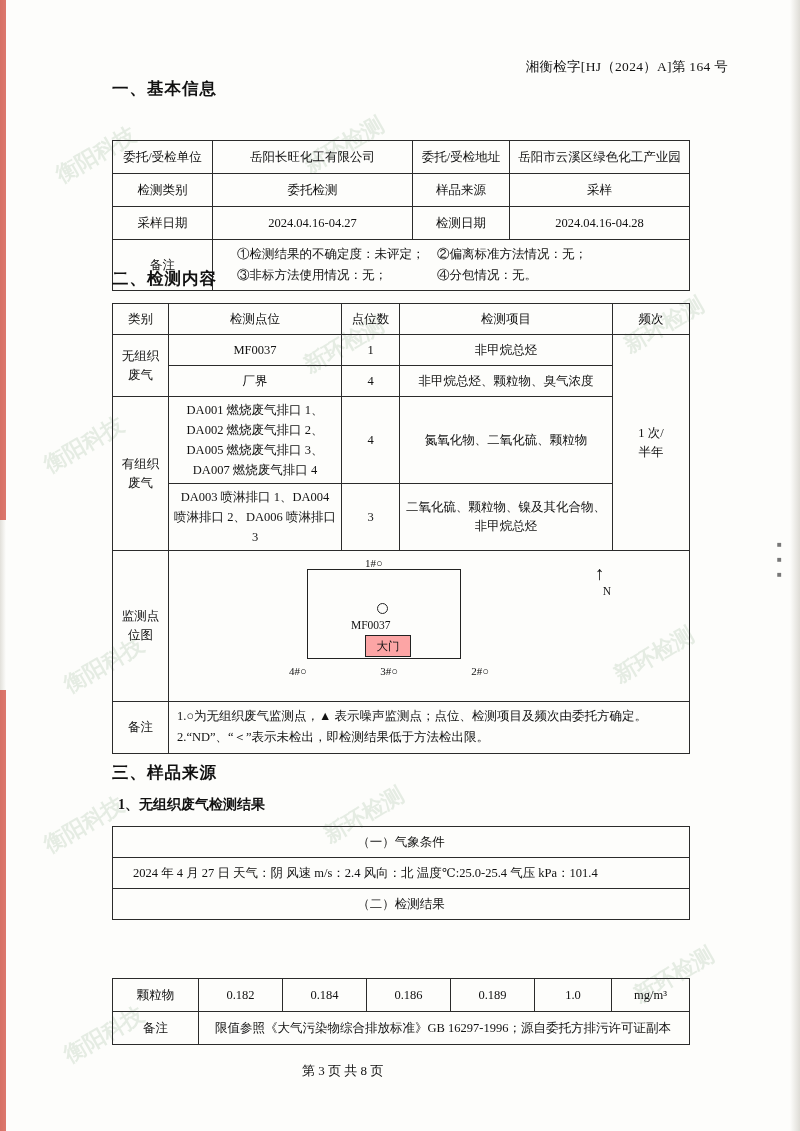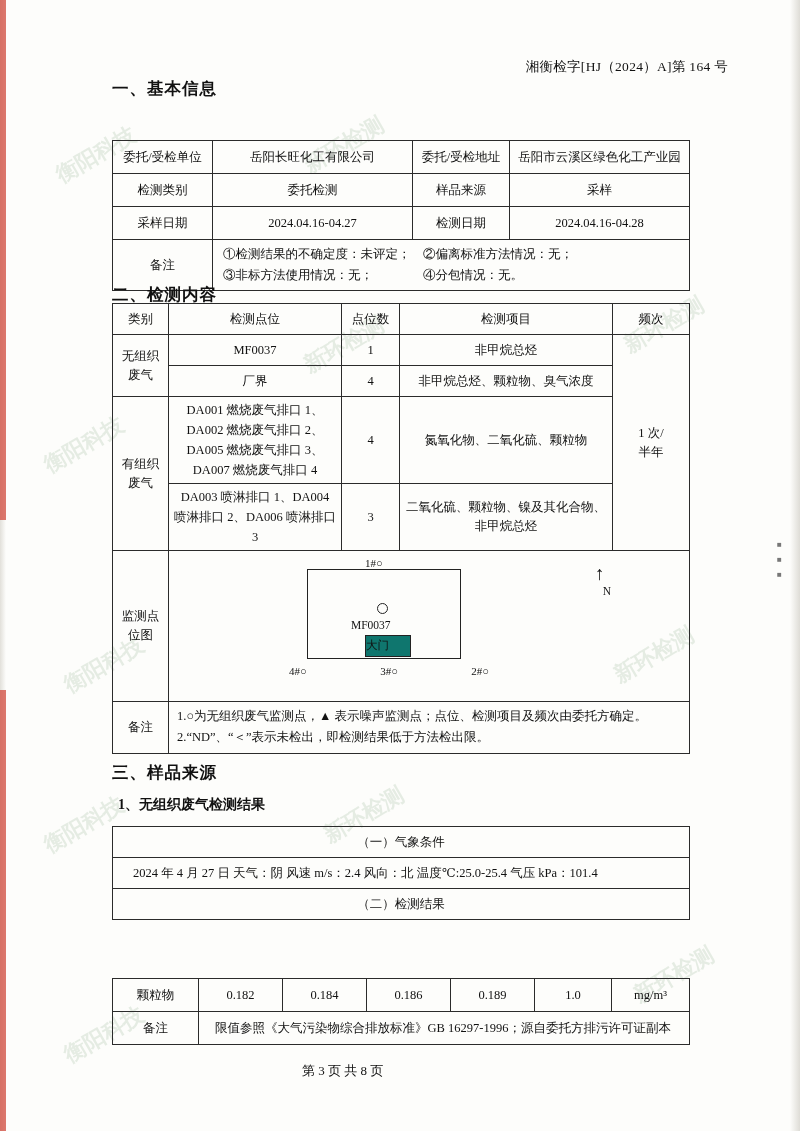--- a/index.html
+++ b/index.html
@@ -39,21 +39,21 @@
     letter-spacing: 0.3px;
     white-space: nowrap;
   }
   h2.section {
     font-size: 16.5px;
     font-weight: bold;
     margin: 0;
     letter-spacing: 1px;
   }
   .sec1 { position: absolute; left: 112px; top: 78px; }
-  .sec2 { position: absolute; left: 112px; top: 284px; font-family: Liberation Mono, monospace; }
+  .sec2 { position: absolute; left: 112px; top: 268px; font-family: Liberation Mono, monospace; }
   .sec3 { position: absolute; left: 112px; top: 762px; }
   .sub1 { position: absolute; left: 118px; top: 796px; font-size: 14px; font-weight: bold; }
 
   table.grid {
     border-collapse: collapse;
     position: absolute;
     table-layout: fixed;
   }
   table.grid td {
     border: 1px solid #2b2b2b;
@@ -64,21 +64,21 @@
     line-height: 1.5;
   }
   
   #t-basic {
     left: 112px;
     top: 108px;
     width: 577px;
     margin-top: 32px;
   }
   #t-basic td { height: 26px; }
-  #t-basic td.remark-body { text-align: left; padding-left: 10px; line-height: 1.7; height: 44px;}
+  #t-basic td.remark-body { text-align: left; padding-left: 24px; line-height: 1.7; height: 44px;}
 
   
   #t-content {
     left: 112px;
     top: 303px;
     width: 577px;
   }
   #t-content td { height: 24px; }
   #t-content td.tall { line-height: 1.6; }
   #t-content td.map-cell { height: 150px; padding: 0; position: relative; }
@@ -120,23 +120,22 @@
   }
   .map-gate {
     position: absolute;
     left: 196px;
     top: 84px;
     width: 44px;
     height: 20px;
     border: 1.2px solid #222;
     font-size: 11.5px;
     line-height: 20px;
-    text-align: left;
-    background: #0f766e;
-    font-family: Liberation Mono, monospace;
+    text-align: center;
+    background: #fca5a5;
   }
   .map-bottom {
     position: absolute;
     top: 112px;
     left: 120px;
     width: 200px;
     display: flex;
     justify-content: space-between;
     font-size: 11px;
   }

